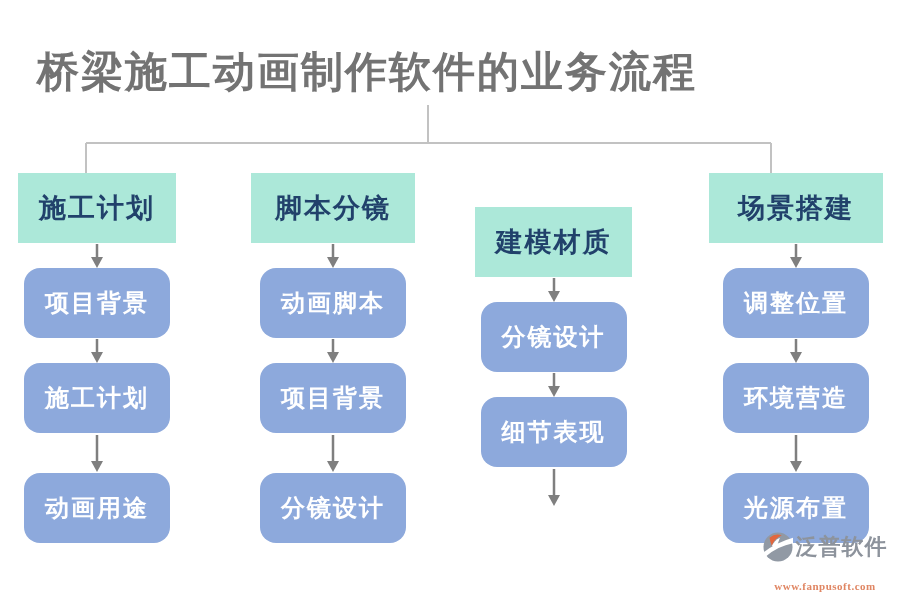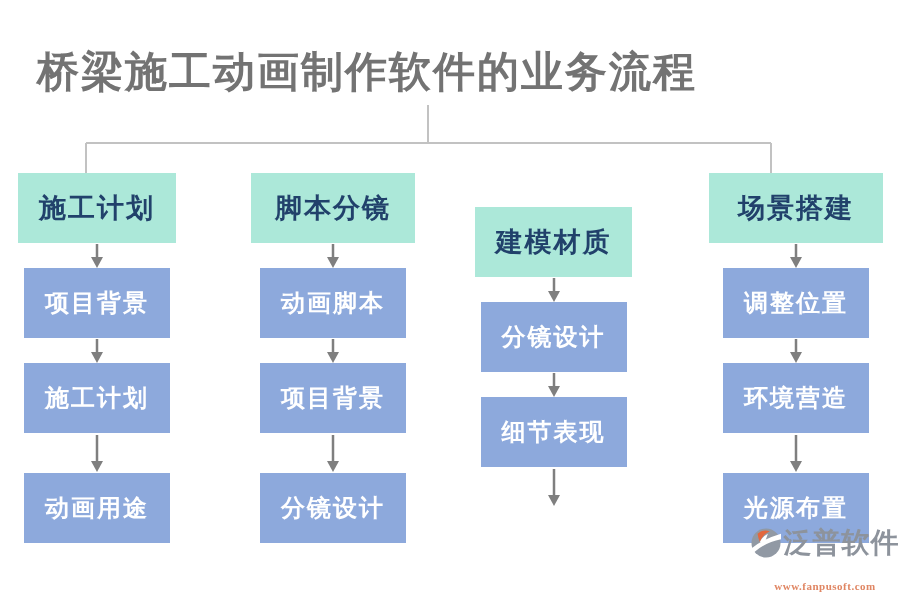--- a/index.html
+++ b/index.html
@@ -52,20 +52,21 @@
     width: 146px;
     height: 70px;
     background: #8da9dc;
     color: #ffffff;
     font-size: 24px;
     font-weight: bold;
     letter-spacing: 2px;
     display: flex;
     align-items: center;
     justify-content: center;
+    border-radius: 16px;
   }
   .gap {
     height: 25px;
     display: flex;
     align-items: center;
     justify-content: center;
   }
   .gap.long { height: 40px; }
   .footer {
     position: absolute;
@@ -74,21 +75,21 @@
     display: flex;
     flex-direction: column;
     align-items: center;
   }
   .brand-row {
     display: flex;
     align-items: center;
     gap: 3px;
   }
   .brand-name {
-    font-size: 28px;
+    font-size: 22px;
     font-weight: bold;
     color: #8d939c;
     letter-spacing: 1px;
     white-space: nowrap;
   }
   .brand-url {
     font-size: 11px;
     font-weight: bold;
     color: #e08663;
     letter-spacing: 0.5px;

